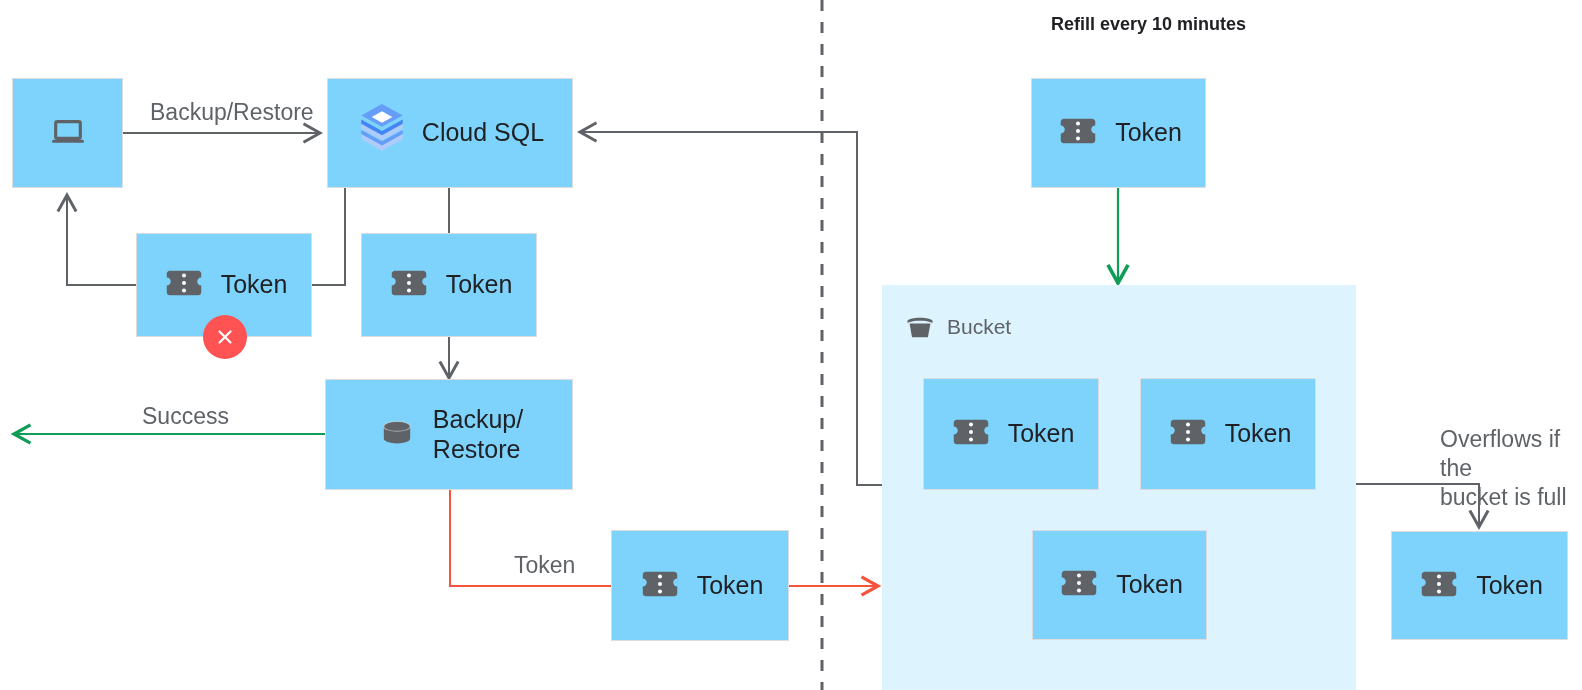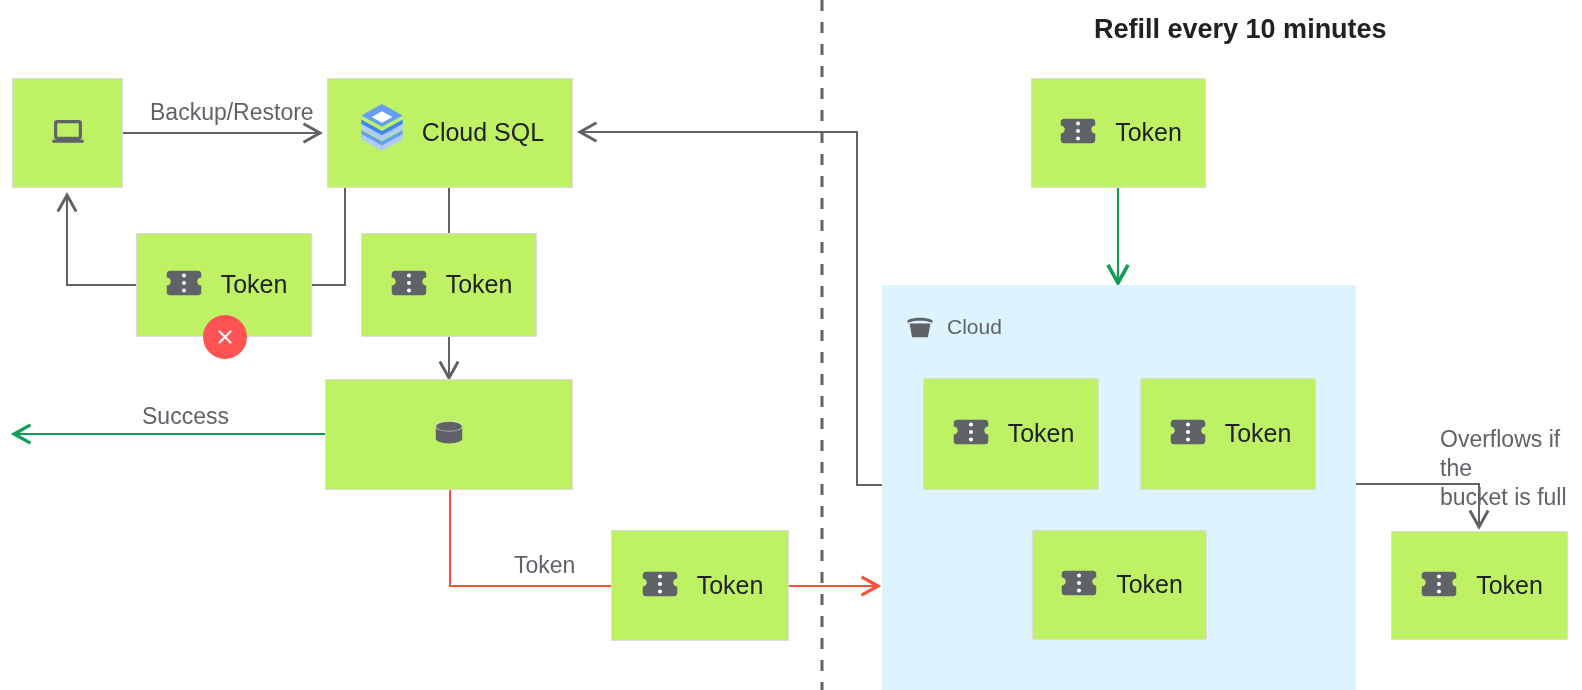--- a/index.html
+++ b/index.html
@@ -21,21 +21,21 @@
     position: absolute;
     left: 0;
     top: 0;
     width: 1582px;
     height: 690px;
     pointer-events: none;
   }
   .node-box {
     position: absolute;
     border: 1px solid #dadce0;
-    background: #bef264;
+    background: #7dd3fc;
     box-sizing: border-box;
     display: flex;
     align-items: center;
     justify-content: center;
   }
   .node-inner {
     display: flex;
     align-items: center;
     gap: 14px;
   }
@@ -62,25 +62,24 @@
   }
   .edge-label {
     position: absolute;
     font-size: 23px;
     color: #5f6368;
     white-space: pre-line;
     line-height: 1.25;
   }
   .diagram-title {
     position: absolute;
-    font-size: 27px;
+    font-size: 18px;
     font-weight: bold;
     color: #202124;
     white-space: nowrap;
-    margin-left: 43px;
   }
   .fail-badge {
     position: absolute;
     width: 44px;
     height: 44px;
     border-radius: 50%;
     background: #ff5252;
     display: flex;
     align-items: center;
     justify-content: center;
@@ -127,21 +126,21 @@
     <path d="M 1356 484 L 1479 484 L 1479 527" fill="none" stroke="#5f6368" stroke-width="2" marker-end="url(#arrow-gray)"></path>
   </svg>
 
   <div class="bucket-region" style="left:882px; top:285px; width:474px; height:405px;"></div>
 
   <div class="bucket-tag" style="left:903px; top:310px;">
     <svg width="34" height="34" viewBox="0 0 24 24">
       <path d="M3.2 7.2 C3.2 7.2 5.6 5.4 12 5.4 C18.4 5.4 20.8 7.2 20.8 7.2 L20.8 9.2 C20.8 9.2 18.4 7.6 12 7.6 C5.6 7.6 3.2 9.2 3.2 9.2 Z" fill="#5f6368"></path>
       <path d="M4.6 9.6 L19.4 9.6 L17.6 19.2 L6.4 19.2 Z" fill="#5f6368"></path>
     </svg>
-    <span class="bucket-tag-label">Cloud</span>
+    <span class="bucket-tag-label">Bucket</span>
   </div>
 
   <div class="diagram-title" style="left:1051px; top:14px;">Refill every 10 minutes</div>
 
   <div class="node-box" style="left:12px; top:78px; width:111px; height:110px;">
     <span>
       <svg width="40" height="40" viewBox="0 0 24 24">
         <rect x="4.6" y="6.4" width="14.8" height="10" rx="1" fill="none" stroke="#5f6368" stroke-width="1.9"></rect>
         <rect x="2.4" y="17.2" width="19.2" height="1.9" rx="0.9" fill="#5f6368"></rect>
       </svg>
@@ -200,20 +199,22 @@
 
   <div class="node-box" style="left:325px; top:379px; width:248px; height:111px;">
     <div class="node-inner">
       <span>
         <svg width="44" height="44" viewBox="0 0 24 24">
           <ellipse cx="12" cy="8.4" rx="7.2" ry="2.7" fill="#5f6368"></ellipse>
           <path d="M4.8 8.4 L4.8 15 C4.8 16.5 8 17.7 12 17.7 C16 17.7 19.2 16.5 19.2 15 L19.2 8.4 Z" fill="#5f6368"></path>
           <ellipse cx="12" cy="8.4" rx="7.2" ry="2.7" fill="none" stroke="#ffffff" stroke-width="0.55" opacity="0.45"></ellipse>
         </svg>
       </span>
+      <span class="node-label">Backup/
+Restore</span>
     </div>
   </div>
 
   <div class="node-box" style="left:611px; top:530px; width:178px; height:111px;">
     <div class="node-inner">
       <span>
         <svg width="46" height="46" viewBox="0 0 24 24">
           <path d="M3 7.2 C3 6.3 3.7 5.6 4.6 5.6 L19.4 5.6 C20.3 5.6 21 6.3 21 7.2 L21 9.1 C19.8 9.1 18.9 10 18.9 11.2 C18.9 12.4 19.8 13.3 21 13.3 L21 16.8 C21 17.7 20.3 18.4 19.4 18.4 L4.6 18.4 C3.7 18.4 3 17.7 3 16.8 L3 13.3 C4.2 13.3 5.1 12.4 5.1 11.2 C5.1 10 4.2 9.1 3 9.1 Z" fill="#5f6368"></path>
           <circle cx="12" cy="8.1" r="1.05" fill="#ffffff"></circle>
           <circle cx="12" cy="12" r="1.05" fill="#ffffff"></circle>

